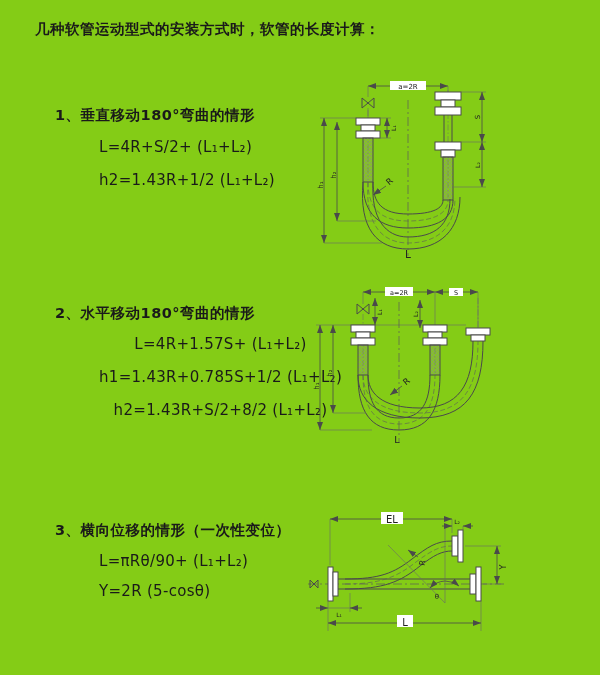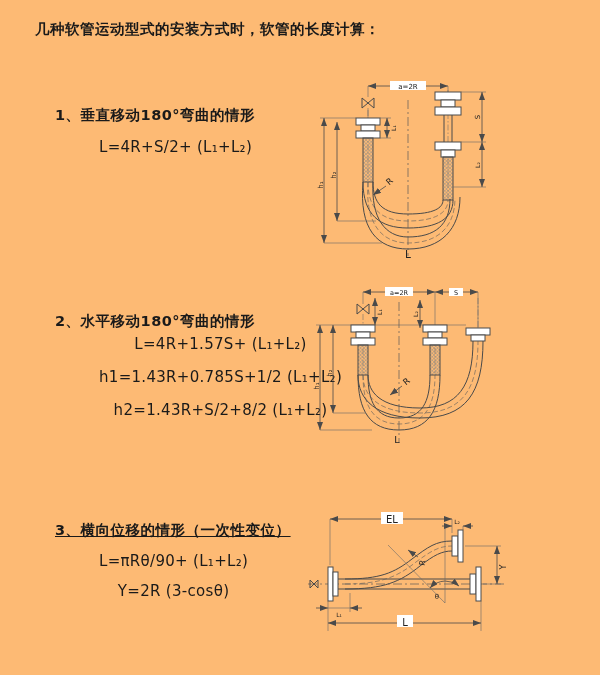--- a/index.html
+++ b/index.html
@@ -1,23 +1,23 @@
 <!DOCTYPE html>
 <html><head>
 <meta charset="utf-8">
 <style>
   html,body{margin:0;padding:0;}
   body{width:600px;height:675px;background:#ffffff;position:relative;overflow:hidden;
        font-family:"DejaVu Sans","Liberation Sans",sans-serif;color:#1a1a1a;}
-  .page{position:absolute;inset:0;background:#fdba74;}
+  .page{position:absolute;inset:0;background:#84cc16;}
   .doc-title{position:absolute;left:35px;top:20px;font-size:14.5px;font-weight:700;letter-spacing:.5px;}
   .sec-heading{position:absolute;font-size:14.5px;font-weight:700;letter-spacing:.5px;text-align:right;}
   .formulas{position:absolute;font-size:15px;font-weight:400;letter-spacing:.3px;margin-left:21px;}
   .formulas div{height:33px;line-height:33px;white-space:pre;}
-  .formulas.tight div{height:30px;line-height:30px;text-align:center;}
+  .formulas.tight div{height:30px;line-height:30px;}
   .diag{position:absolute;}
   svg text{fill:#222;font-family:"DejaVu Sans","Liberation Sans",sans-serif;}
   .dim{stroke:#4a4a4a;stroke-width:.8;fill:none;}
   .draw{stroke:#4a4a4a;stroke-width:1;fill:none;}
   .thin{stroke:#6a6a6a;stroke-width:.6;fill:none;}
   .cl{stroke:#5a5a5a;stroke-width:.7;fill:none;stroke-dasharray:9 3 2 3;}
   .clthin{stroke:#6a6a6a;stroke-width:.55;fill:none;stroke-dasharray:6 2 1.5 2;}
   .hosedash{stroke:#5a5a5a;stroke-width:.6;fill:none;stroke-dasharray:5 2.5;}
   .fit{fill:#ffffff;stroke:#4a4a4a;stroke-width:1;}
   .braid-rect{stroke:#4a4a4a;stroke-width:1;}
@@ -26,33 +26,34 @@
 </head>
 <body>
 
 <div class="page">
 
   <div class="doc-title">几种软管运动型式的安装方式时，软管的长度计算：</div>
 
   <div class="sec-heading" style="left:55px;top:106px;">1、垂直移动180°弯曲的情形</div>
   <div class="formulas" style="left:78px;top:131px;">
     <div>L=4R+S/2+ (L₁+L₂)</div>
+    <div>h2=1.43R+1/2 (L₁+L₂)</div>
   </div>
 
-  <div class="sec-heading" style="left:55px;top:304px;margin-top:8px;">2、水平移动180°弯曲的情形</div>
+  <div class="sec-heading" style="left:55px;top:304px;">2、水平移动180°弯曲的情形</div>
   <div class="formulas" style="left:78px;top:328px;text-align:center;">
     <div>L=4R+1.57S+ (L₁+L₂)</div>
     <div>h1=1.43R+0.785S+1/2 (L₁+L₂)</div>
     <div>h2=1.43R+S/2+8/2 (L₁+L₂)</div>
   </div>
 
-  <div class="sec-heading" style="left:55px;top:521px;text-decoration:underline;">3、横向位移的情形（一次性变位）</div>
+  <div class="sec-heading" style="left:55px;top:521px;">3、横向位移的情形（一次性变位）</div>
   <div class="formulas tight" style="left:78px;top:546px;">
     <div>L=πRθ/90+ (L₁+L₂)</div>
-    <div>Y=2R (3-cosθ)</div>
+    <div>Y=2R (5-cosθ)</div>
   </div>
 
   <svg class="diag" style="left:310px;top:70px;" width="220" height="192" viewBox="0 0 220 192">
     <defs>
       <marker id="m1" orient="auto-start-reverse" markerUnits="userSpaceOnUse" markerWidth="9" markerHeight="7" refX="8" refY="3">
         <path d="M0,0 L8,3 L0,6 z" fill="#4a4a4a"></path>
       </marker>
       <pattern id="braid1" patternUnits="userSpaceOnUse" width="3.5" height="3.5">
         <path d="M0,3.5 L3.5,0 M0,0 L3.5,3.5" stroke="#8a8a8a" stroke-width="0.5"></path>
       </pattern>

